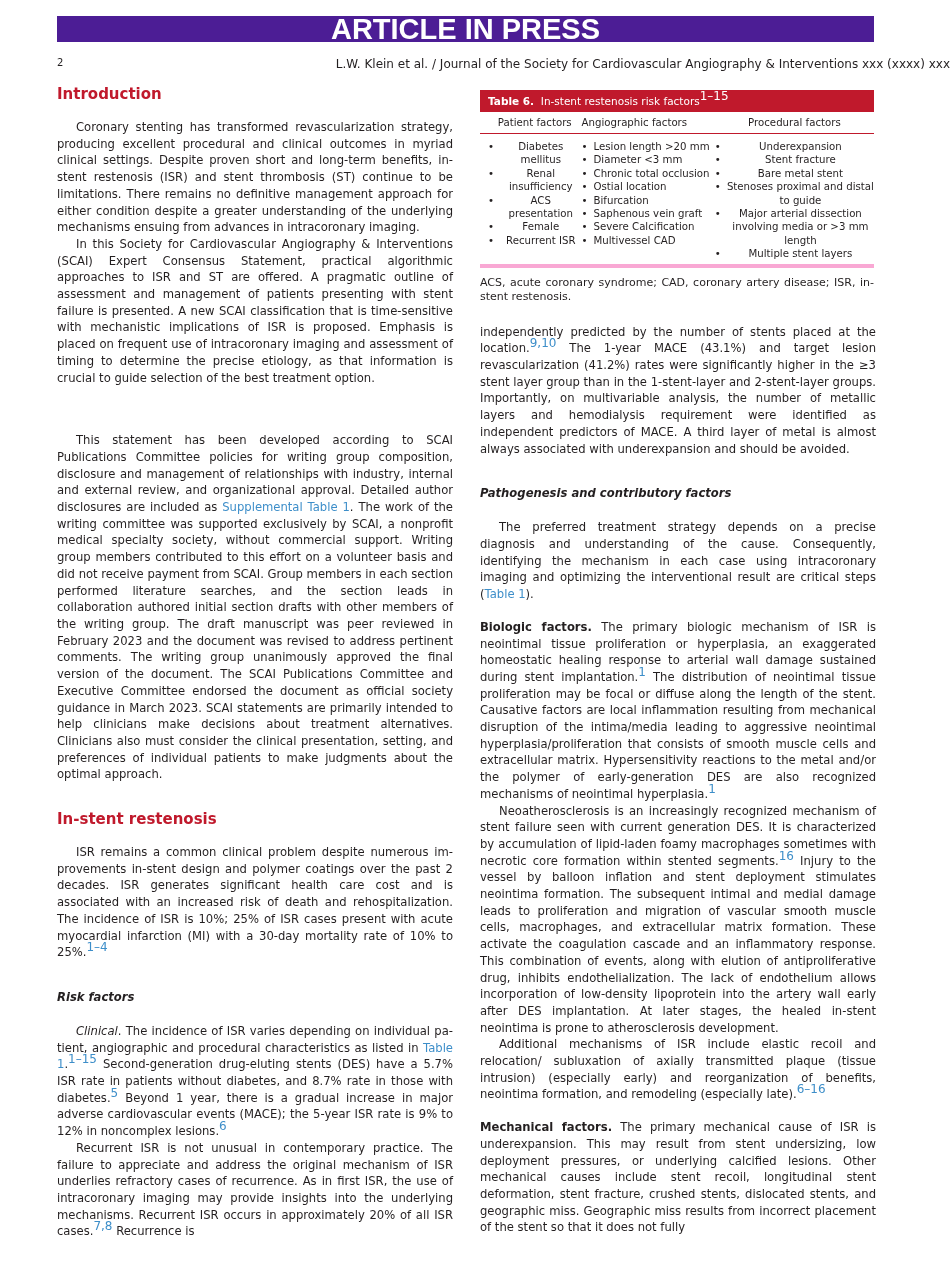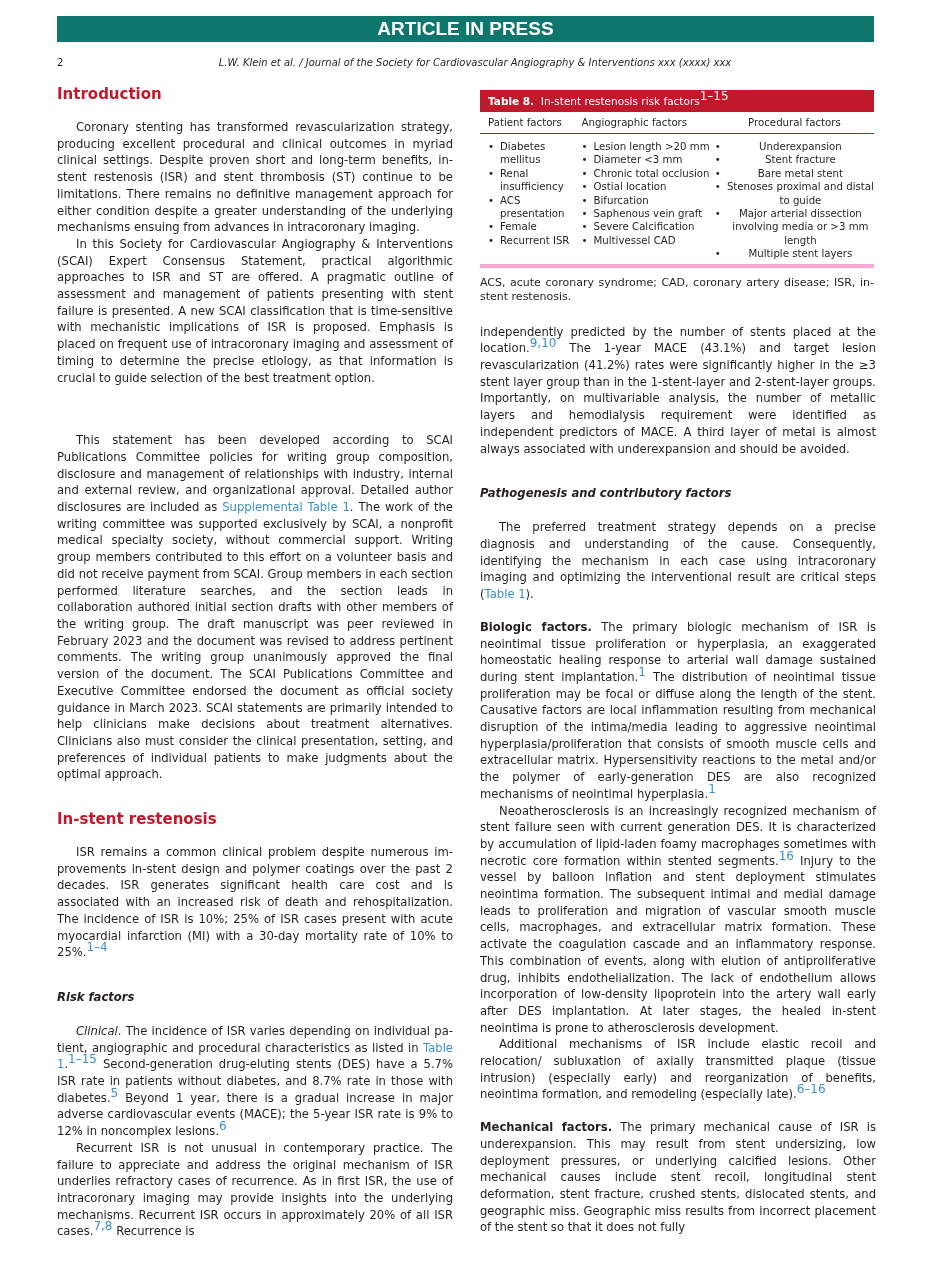--- a/index.html
+++ b/index.html
@@ -2,30 +2,30 @@
 <html><head>
 <meta charset="utf-8">
 <style>
   html, body { margin: 0; padding: 0; background: #ffffff; }
   body {
     width: 950px; height: 1267px; position: relative; overflow: hidden;
     font-family: "DejaVu Sans", sans-serif; color: #231f20;
   }
   .banner {
     position: absolute; left: 57px; top: 16px; width: 817px; height: 26px;
-    background: #0f766e; color: #ffffff; text-align: center;
-    font-family: "Liberation Sans", sans-serif; font-weight: bold; font-size: 19px; line-height: 26px;
+    background: #4c1d95; color: #ffffff; text-align: center;
+    font-family: "Liberation Sans", sans-serif; font-weight: bold; font-size: 29px; line-height: 26px;
     letter-spacing: 0px;
   }
   .pageno {
     position: absolute; left: 57px; top: 57px; font-size: 10px; color: #231f20;
   }
   .runhead {
-    position: absolute; left: 0; width: 950px; top: 57px; text-align: center;
-    font-size: 10px; font-style: italic; color: #231f20;
+    position: absolute; left: 0; width: 950px; top: 57px; text-align: right;
+    font-size: 12px; color: #231f20;
   }
   .col { position: absolute; top: 86px; width: 396px; }
   .col.left { left: 57px; }
   .col.right { left: 480px; }
   p {
     margin: 0; font-size: 11.6px; line-height: 16.7px; text-align: justify;
     hyphens: manual;
   }
   p.indent { text-indent: 19px; }
   .h-red {
@@ -42,21 +42,21 @@
   .tbl { width: 394px; margin-bottom: 8px; }
   .tbl-title {
     background: #c0192c; color: #fff; font-size: 10.5px; height: 22px; line-height: 22px;
     padding-left: 8px;
   }
   .tbl-title sup { color: #fff; }
   .tbl-head {
     display: flex; font-size: 10.2px; padding: 5px 0 5px 8px; border-bottom: 1px solid #c0192c;
   }
   .tbl-body { display: flex; padding: 6px 0 3px 8px; border-bottom: 4px solid #f9a8d4; }
-  .c1 { width: 94px; } .c2 { width: 134px; } .c3 { width: 160px; text-align: center; }
+  .c1 { width: 94px; text-align: center; } .c2 { width: 134px; } .c3 { width: 160px; text-align: center; }
   ul { margin: 0; padding: 0; list-style: none; }
   li { font-size: 10.2px; line-height: 13.4px; padding-left: 12px; position: relative; }
   li::before { content: "\2022"; position: absolute; left: 0; }
   .tbl-note { font-size: 11px; line-height: 14px; text-align: justify; margin-top: 8px; }
 </style>
 </head>
 <body>
 
 <div class="banner">ARTICLE IN PRESS</div>
 <div class="pageno">2</div>
@@ -79,21 +79,21 @@
 
   <div class="spacer" style="height:28px"></div>
   <h3 class="h-ital">Risk factors</h3>
   <div class="spacer" style="height:18px"></div>
   <p class="indent"><i>Clinical</i><span>. The incidence of ISR varies depending on individual pa­tient, angiographic and procedural characteristics as listed in </span><span class="link">Table 1</span>.<sup>1–15</sup><span> Second-generation drug-eluting stents (DES) have a 5.7% ISR rate in patients without diabetes, and 8.7% rate in those with dia­betes.</span><sup>5</sup><span> Beyond 1 year, there is a gradual increase in major adverse cardiovascular events (MACE); the 5-year ISR rate is 9% to 12% in noncomplex lesions.</span><sup>6</sup></p>
   <p class="indent"><span>Recurrent ISR is not unusual in contemporary practice. The failure to appreciate and address the original mechanism of ISR underlies re­fractory cases of recurrence. As in first ISR, the use of intracoronary imaging may provide insights into the underlying mechanisms. Recur­rent ISR occurs in approximately 20% of all ISR cases.</span><sup>7,8</sup><span> Recurrence is</span></p>
 </div>
 
 <div class="col right" style="top:90px">
   <div class="tbl">
-    <div class="tbl-title"><b>Table 8.</b>&nbsp; <span>In-stent restenosis risk factors</span><sup>1–15</sup></div>
+    <div class="tbl-title"><b>Table 6.</b>&nbsp; <span>In-stent restenosis risk factors</span><sup>1–15</sup></div>
     <div class="tbl-head">
       <div class="c1">Patient factors</div>
       <div class="c2">Angiographic factors</div>
       <div class="c3">Procedural factors</div>
     </div>
     <div class="tbl-body">
       <ul class="c1">
         <li>Diabetes mellitus</li>
         <li>Renal insufficiency</li>
         <li>ACS presentation</li>

